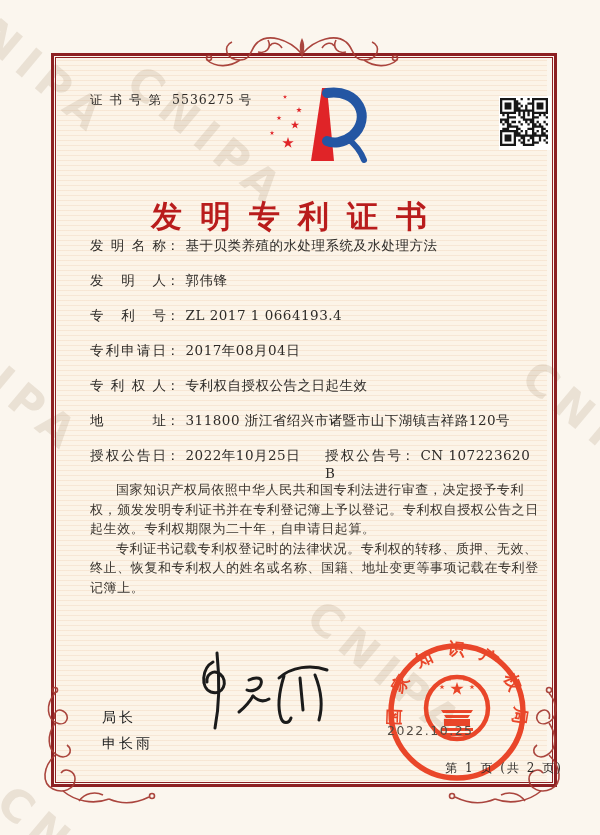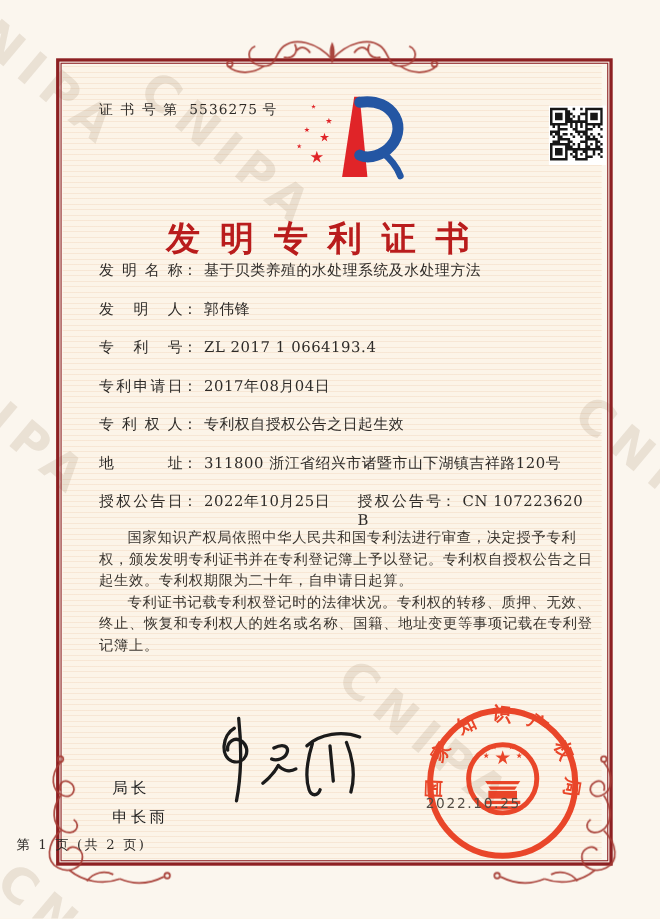--- a/index.html
+++ b/index.html
@@ -57,21 +57,21 @@
   .body-text{
     position:absolute;left:75px;top:480px;width:454px;
     font-size:13px;line-height:19.5px;letter-spacing:0.6px;color:#3a352f;
   }
   .body-text p{margin:0;text-indent:2em;}
 
   .director{position:absolute;left:87px;top:672px;font-size:14px;line-height:26px;letter-spacing:3px;color:#222;font-family:"DejaVu Sans","Liberation Sans",sans-serif;margin-top:32px;}
   .signature{position:absolute;left:172px;top:650px;}
   .seal{position:absolute;left:368px;top:638px;}
 
-  .page-num{position:absolute;left:0;right:0;top:760px;text-align:left;font-size:12px;letter-spacing:2px;color:#2e2b28;}
+  .page-num{position:absolute;left:0;right:0;top:760px;text-align:right;font-size:12px;letter-spacing:2px;color:#2e2b28;}
   .cont-note{position:absolute;left:0;right:0;top:796px;text-align:center;font-size:12.5px;letter-spacing:2px;color:#33302c;}
 </style>
 </head>
 <body>
 
 <div class="paper-texture"></div>
 
 <div class="wm" style="left:-28px;top:-18px;">CNIPA</div>
 <div class="wm" style="left:150px;top:55px;">CNIPA</div>
 <div class="wm" style="left:-55px;top:300px;">CNIPA</div>

